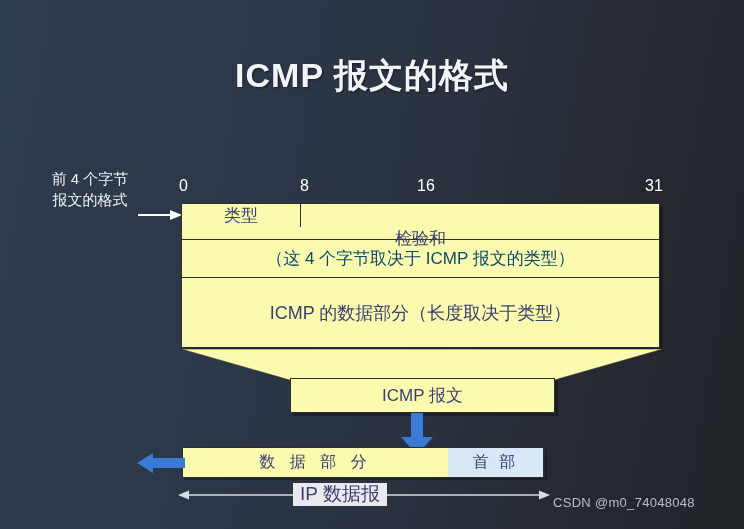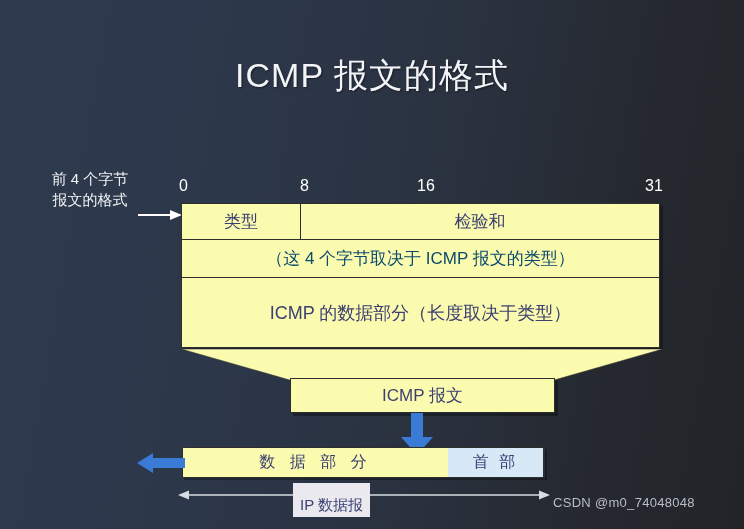--- a/index.html
+++ b/index.html
@@ -20,21 +20,21 @@
   }
 
   
   #title {
     position: absolute;
     left: 0;
     top: 53px;
     width: 744px;
     text-align: center;
     font-size: 34px;
-    font-weight: normal;
+    font-weight: bold;
     letter-spacing: 1px;
     color: #f2f4f7;
     text-shadow: 1px 1px 2px rgba(0,0,0,.45);
   }
 
   
   #left-note {
     position: absolute;
     left: 14px;
     top: 168px;
@@ -79,20 +79,21 @@
     border: 1px solid #2e2e2e;
     box-sizing: border-box;
     box-shadow: 3px 3px 0 rgba(0,0,0,.30);
   }
   .trow {
     position: absolute;
     left: 0;
     width: 100%;
     box-sizing: border-box;
     display: flex;
+    flex-direction: column;
   }
   #row-head {
     top: 0;
     height: 36px;
     border-bottom: 1px solid #2e2e2e;
   }
   #row-head .cell {
     display: flex;
     align-items: center;
     justify-content: center;
@@ -209,24 +210,24 @@
     position: absolute;
     left: 178px;
     top: 487px;
     width: 372px;
     height: 16px;
   }
   #span-label {
     position: absolute;
     left: 293px;
     top: 483px;
-    padding: 12px 7px 2px 7px;
+    padding: 1px 7px 2px 7px;
     background: #e9e9ef;
     color: #3b3f72;
-    font-size: 15px;
+    font-size: 19px;
     line-height: 20px;
     white-space: nowrap;
   }
 
   
   #watermark {
     position: absolute;
     left: 553px;
     top: 495px;
     font-size: 13px;

